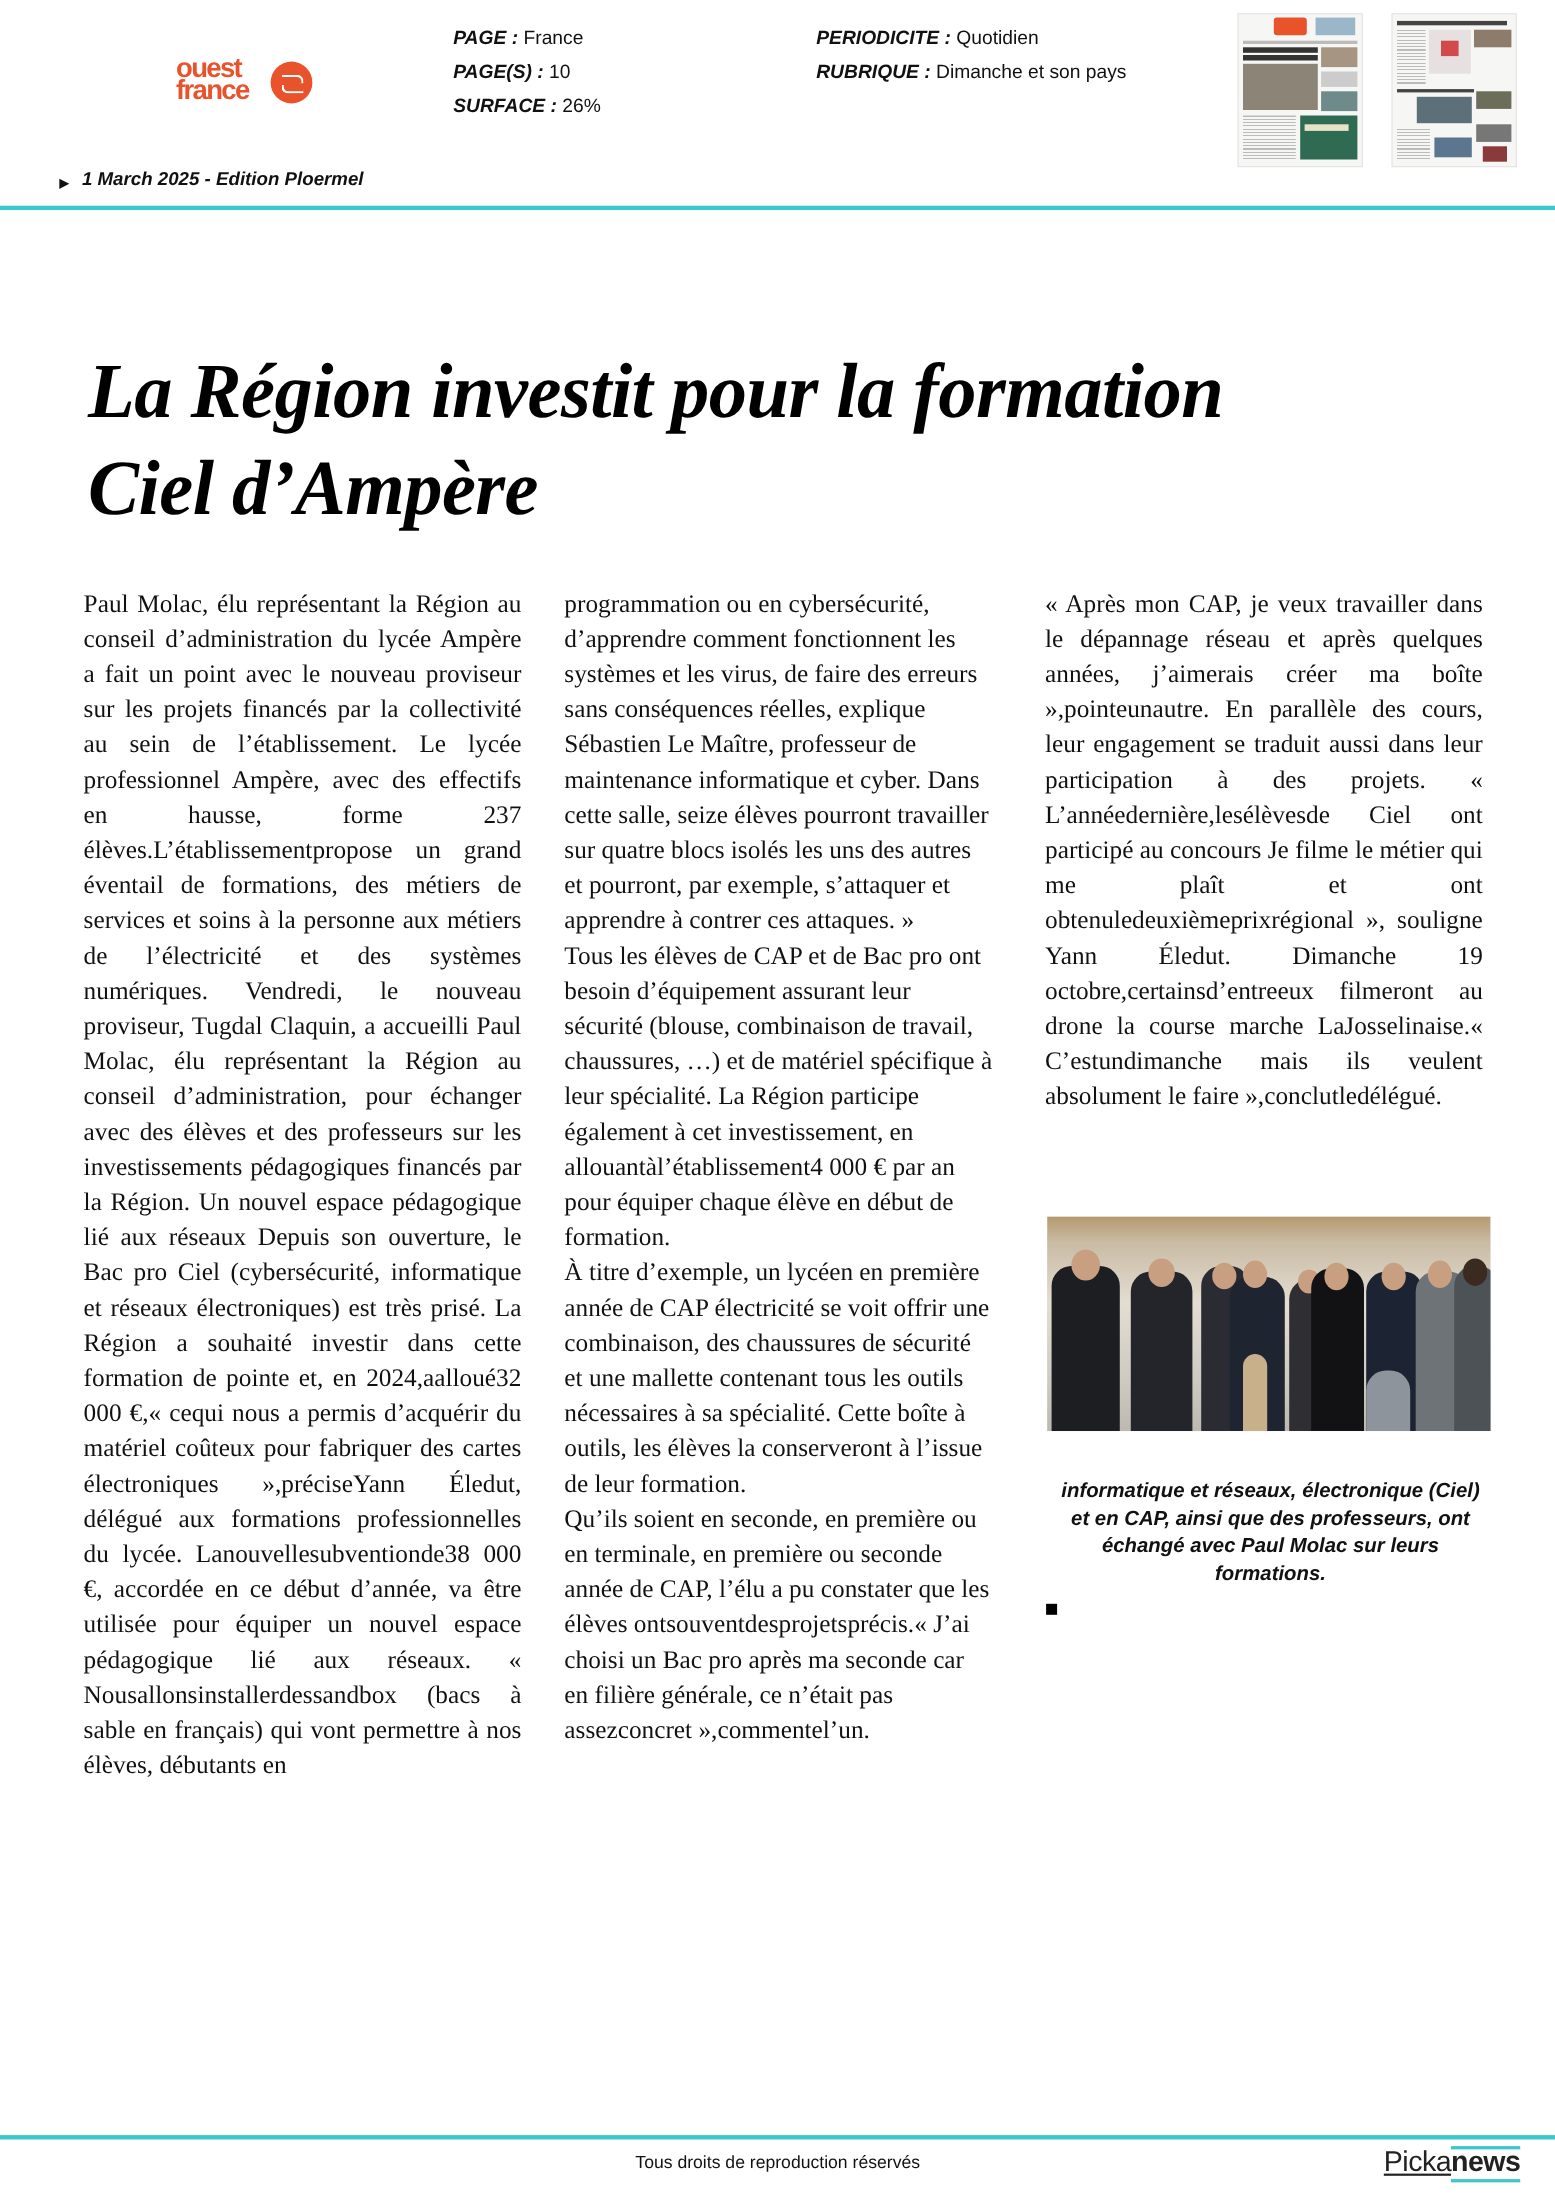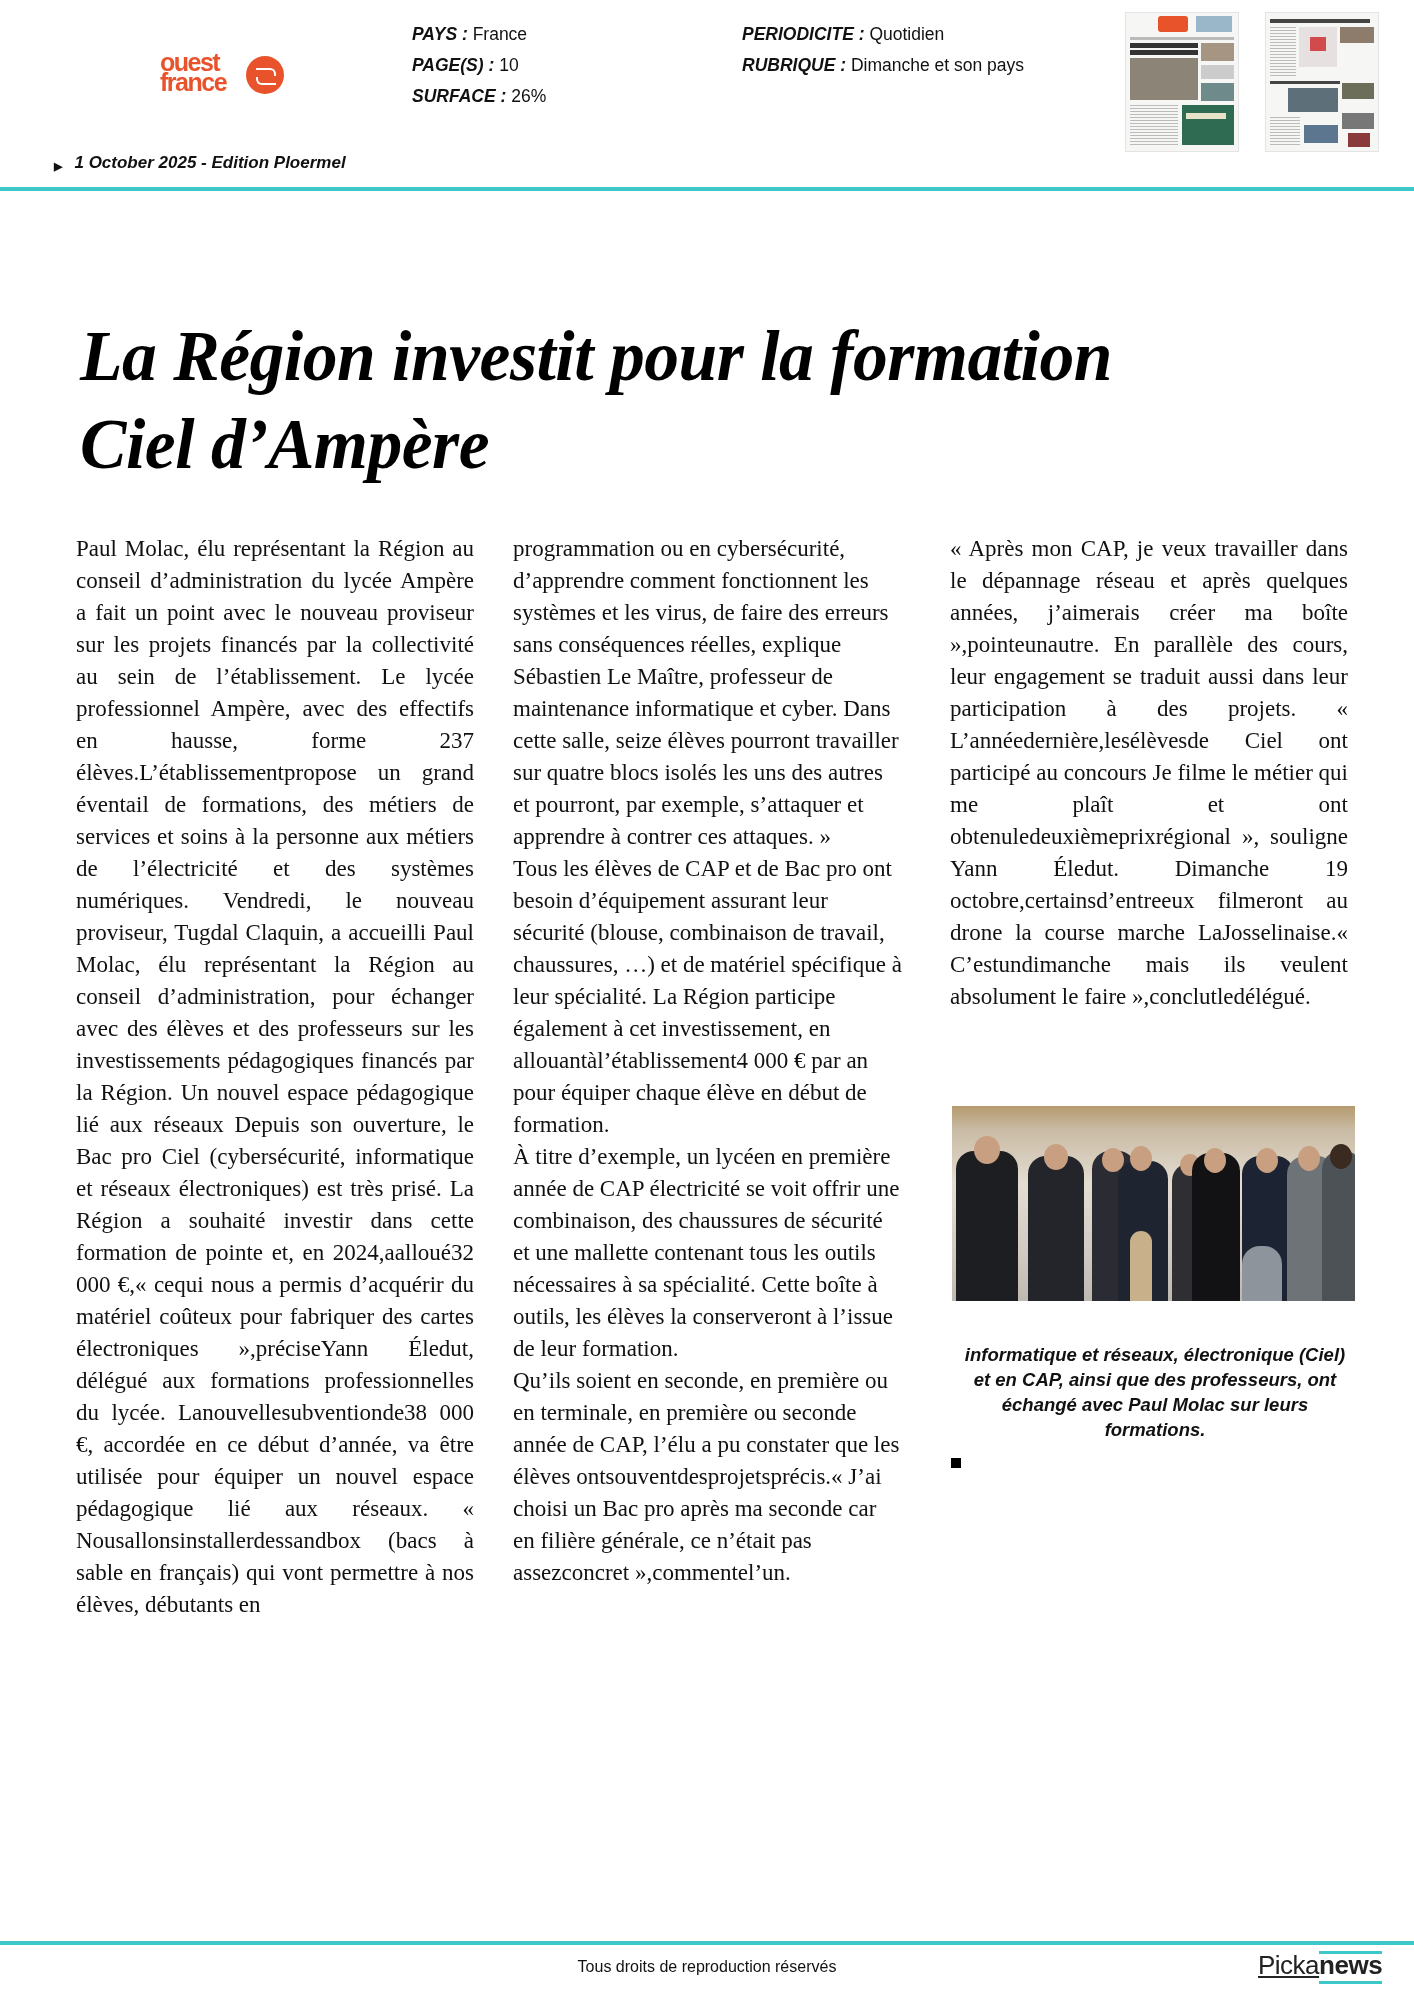--- a/index.html
+++ b/index.html
@@ -61,21 +61,21 @@
 
 <div class="logo">
   <div class="wordmark">
     <div>ouest</div>
     <div>france</div>
   </div>
   <div class="disc"></div>
 </div>
 
 <div class="meta meta-left">
-  <div><span class="k">PAYS :</span> <span>France</span></div>
+  <div><span class="k">PAGE :</span> <span>France</span></div>
   <div><span class="k">PAGE(S) :</span> <span>10</span></div>
   <div><span class="k">SURFACE :</span> <span>26%</span></div>
 </div>
 
 <div class="meta meta-right">
   <div><span class="k">PERIODICITE :</span> <span>Quotidien</span></div>
   <div><span class="k">RUBRIQUE :</span> <span>Dimanche et son pays</span></div>
 </div>
 
 <div class="thumb thumb-1" title="Moins de déménagements en France, mais l'Ouest attire">
@@ -101,21 +101,21 @@
   <div class="blk" style="left:4px;top:68px;width:70px;height:3px;background:#444;"></div>
   <div class="blk" style="left:22px;top:75px;width:50px;height:24px;background:#5d6f78;"></div>
   <div class="blk" style="left:76px;top:70px;width:32px;height:16px;background:#6d6e5a;"></div>
   <div class="blk" style="left:76px;top:100px;width:32px;height:16px;background:#777;"></div>
   <div class="blk" style="left:4px;top:104px;width:30px;height:28px;background:repeating-linear-gradient(180deg,#bbb 0 1px,#f6f6f4 1px 3px);"></div>
   <div class="blk" style="left:38px;top:112px;width:34px;height:18px;background:#5d7690;"></div>
   <div class="blk" style="left:82px;top:120px;width:22px;height:14px;background:#8a3a3a;"></div>
 </div>
 
 <div class="edition">
-  <span class="arrow">▶</span><span>1 October 2025 - Edition Ploermel</span>
+  <span class="arrow">▶</span><span>1 March 2025 - Edition Ploermel</span>
 </div>
 
 <div class="rule rule-top"></div>
 
 <h1 class="headline" style="margin:0;">
   <span>La Région investit pour la formation</span><br>
   <span>Ciel d’Ampère</span>
 </h1>
 
 <div class="col col-1">

